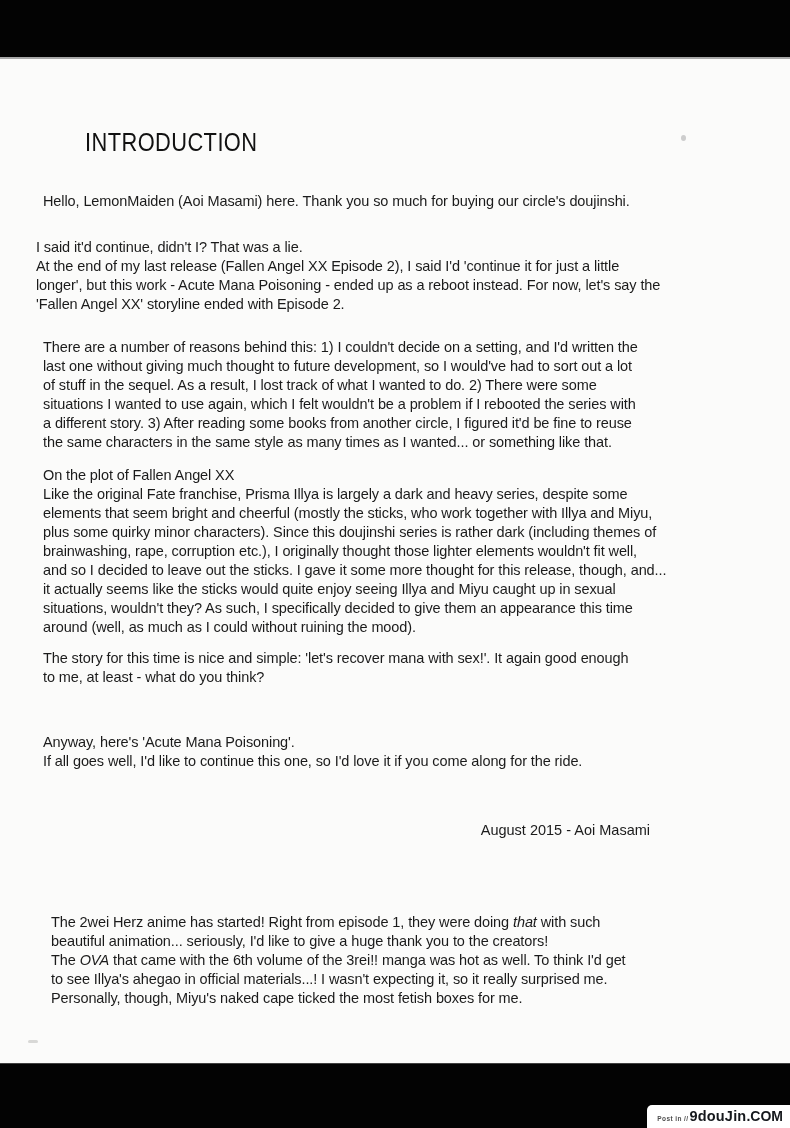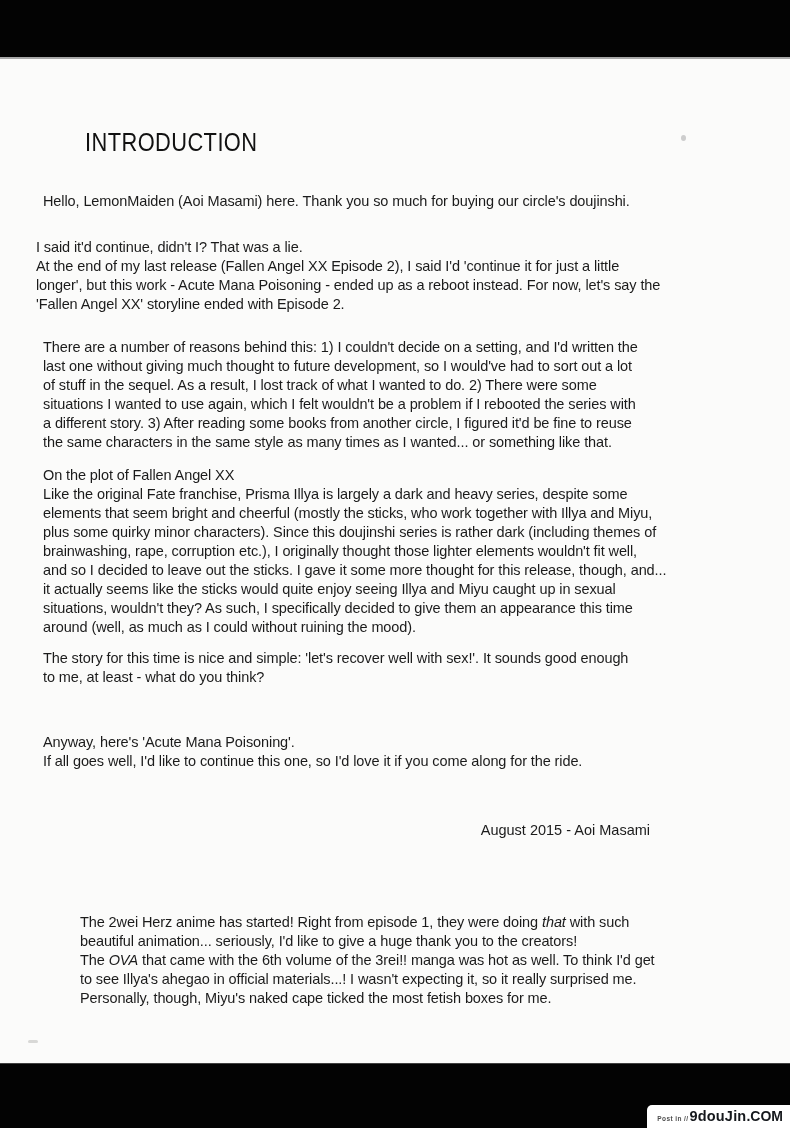--- a/index.html
+++ b/index.html
@@ -47,21 +47,21 @@
   .p5{margin-top:12px;}
   .p6{margin-top:46px;}
   .signature{
     margin-top:50px;
     padding-right:22px;
     text-align:right;
     font-size:14.5px;line-height:19px;
   }
   .afterword{
     margin-top:73px;
-    padding-left:80px;
+    padding-left:51px;
   }
   .it{font-style:italic;}
   .watermark{
     position:absolute;right:0;bottom:0;
     background:#ffffff;
     border-radius:5px 0 0 0;
     padding:3px 7px 4px 10px;
     display:flex;align-items:baseline;
     text-decoration:none;
     color:#15181c;
@@ -117,21 +117,21 @@
         <div class="line">Like the original Fate franchise, Prisma Illya is largely a dark and heavy series, despite some</div>
         <div class="line">elements that seem bright and cheerful (mostly the sticks, who work together with Illya and Miyu,</div>
         <div class="line">plus some quirky minor characters). Since this doujinshi series is rather dark (including themes of</div>
         <div class="line">brainwashing, rape, corruption etc.), I originally thought those lighter elements wouldn't fit well,</div>
         <div class="line">and so I decided to leave out the sticks. I gave it some more thought for this release, though, and...</div>
         <div class="line">it actually seems like the sticks would quite enjoy seeing Illya and Miyu caught up in sexual</div>
         <div class="line">situations, wouldn't they? As such, I specifically decided to give them an appearance this time</div>
         <div class="line">around (well, as much as I could without ruining the mood).</div>
       </div>
     <div class="para p5">
-        <div class="line">The story for this time is nice and simple: 'let's recover well with sex!'. It sounds good enough</div>
+        <div class="line">The story for this time is nice and simple: 'let's recover mana with sex!'. It again good enough</div>
         <div class="line">to me, at least - what do you think?</div>
       </div>
     <div class="para p6">
         <div class="line">Anyway, here's 'Acute Mana Poisoning'.</div>
         <div class="line">If all goes well, I'd like to continue this one, so I'd love it if you come along for the ride.</div>
       </div>
 
     <div class="signature">August 2015 - Aoi Masami</div>
 
     <div class="para afterword">

